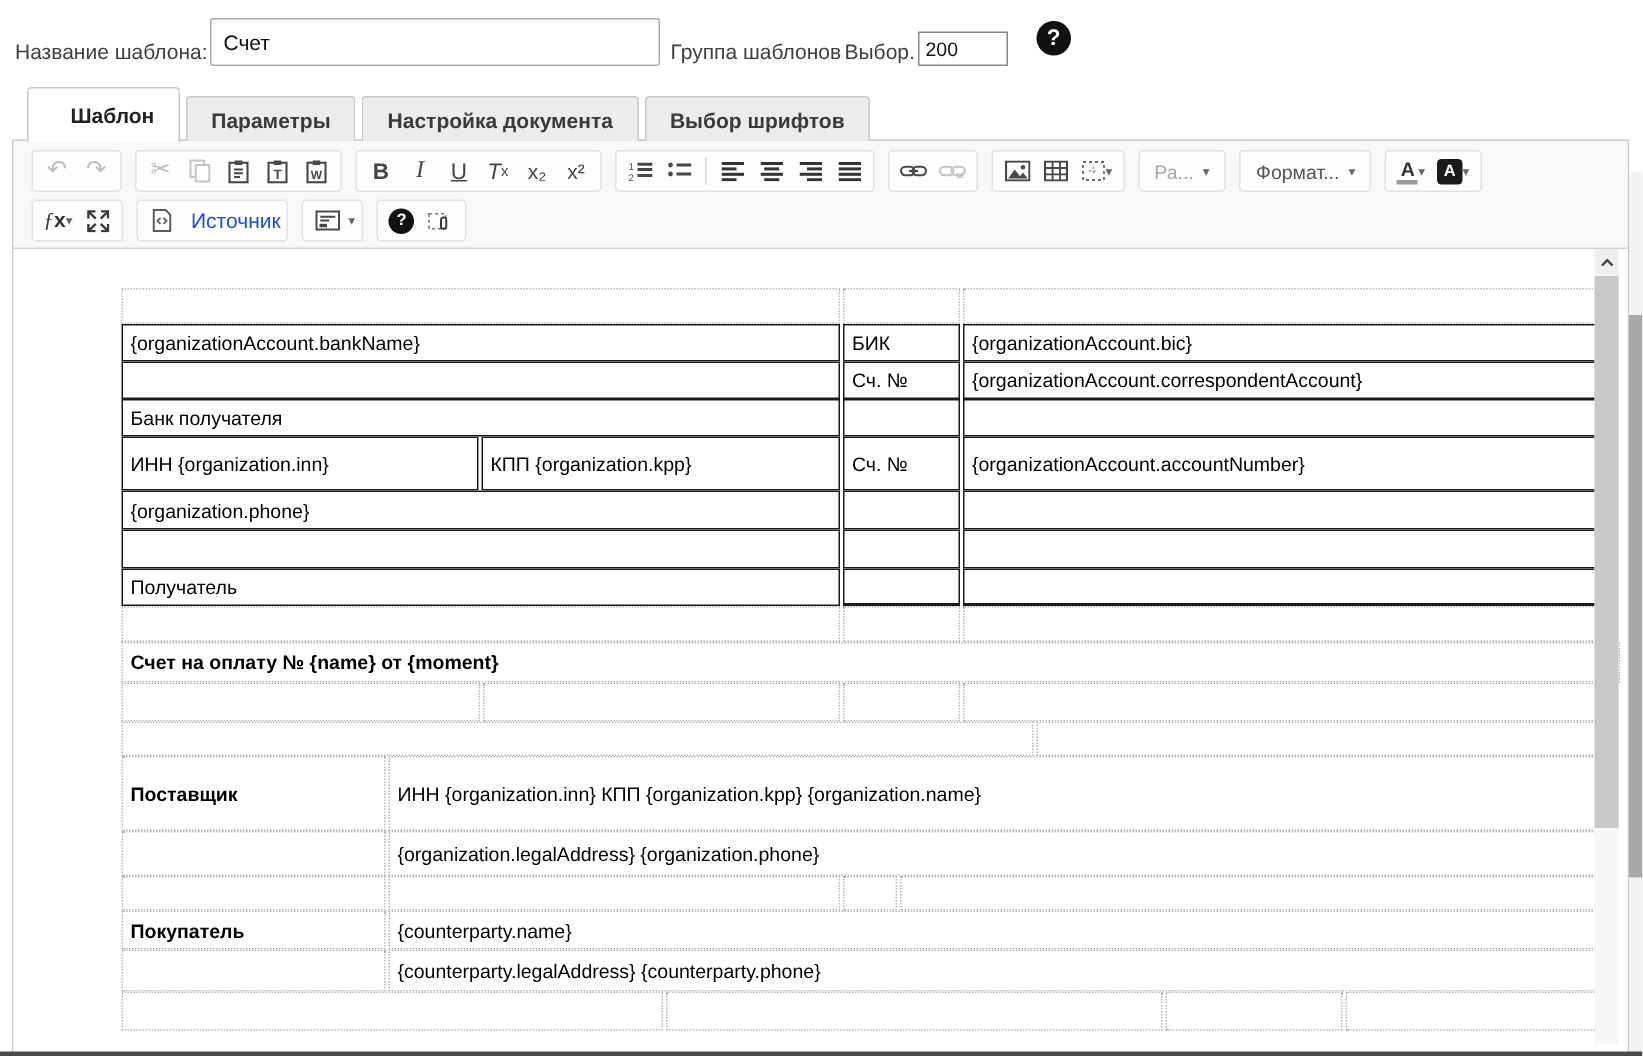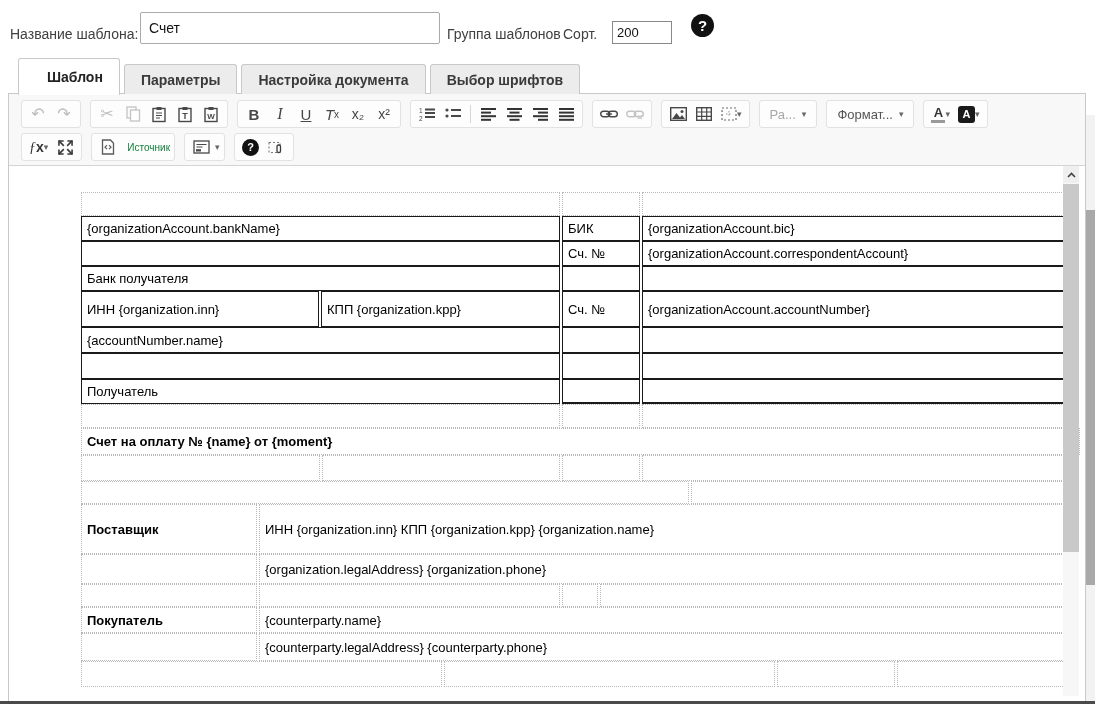--- a/index.html
+++ b/index.html
@@ -52,21 +52,21 @@
   .b-tx sub { font-size:10px; }
   .combo { display:flex; align-items:center; gap:6px; font-size:13px; color:#555;
            padding:0 6px; cursor:pointer; height:19px; }
   .combo.disabled { color:#a8a8a8; }
   .caret { font-size:9px; color:#666; }
   .fontcol { display:flex; flex-direction:column; align-items:center; line-height:1; }
   .fontcol .A { font-weight:bold; font-size:13px; color:#333; }
   .fontcol .bar { width:14px; height:3px; background:#9a9a9a; margin-top:1px; }
   .bgcol { width:17px; height:17px; background:#1a1a1a; border-radius:3px; color:#fff;
            font-weight:bold; font-size:11px; display:flex; align-items:center; justify-content:center; }
-  .src-label { font-size:10px; color:#15803d; margin-left:5px; }
+  .src-label { font-size:14px; color:#1d4ed8; margin-left:5px; }
   .fx { font-size:14px; color:#333; }
   .fx i { font-family:"Liberation Serif", serif; }
 
   
   .content { position:relative; height:535px; background:#fff; overflow:hidden; }
   .doc { position:absolute; left:28px; top:26px; width:1001px; }
   .row { display:grid; column-gap:2px;padding-left:44px; }
   .c  { border:1px solid #1a1a1a; background:#fff; display:flex; align-items:center;
         padding:0 5px; font-size:13px; color:#000; overflow:hidden; white-space:nowrap; }
   .d  { border:1px dotted #b8b8b8; }
@@ -96,21 +96,21 @@
 </style>
 </head>
 <body>
 
 <div class="page">
 
   <div class="topbar">
     <span class="lbl" id="lbl-name">Название шаблона:</span>
     <input id="inp-name" type="text" value="Счет" style="">
     <span class="lbl" id="lbl-group">Группа шаблонов</span>
-    <span class="lbl" id="lbl-sort">Сорт.</span>
+    <span class="lbl" id="lbl-sort">Выбор.</span>
     <input id="inp-sort" type="text" value="200" style="">
     <div class="help-circle">?</div>
   </div>
 
   <div class="tabs">
     <div class="tab active">Шаблон</div>
     <div class="tab">Параметры</div>
     <div class="tab">Настройка документа</div>
     <div class="tab">Выбор шрифтов</div>
   </div>
@@ -373,21 +373,21 @@
         </div>
 
         <div class="row cols-e" style="height:36px;">
           <div class="c">ИНН {organization.inn}</div>
           <div class="c">КПП {organization.kpp}</div>
           <div class="c">Сч. №</div>
           <div class="c">{organizationAccount.accountNumber}</div>
         </div>
 
         <div class="row cols-a" style="height:26px;">
-          <div class="c">{accountNumber.name}</div>
+          <div class="c">{organization.phone}</div>
           <div class="c"></div>
           <div class="c"></div>
         </div>
 
         <div class="row cols-a" style="height:26px;">
           <div class="c"></div>
           <div class="c"></div>
           <div class="c"></div>
         </div>
 

